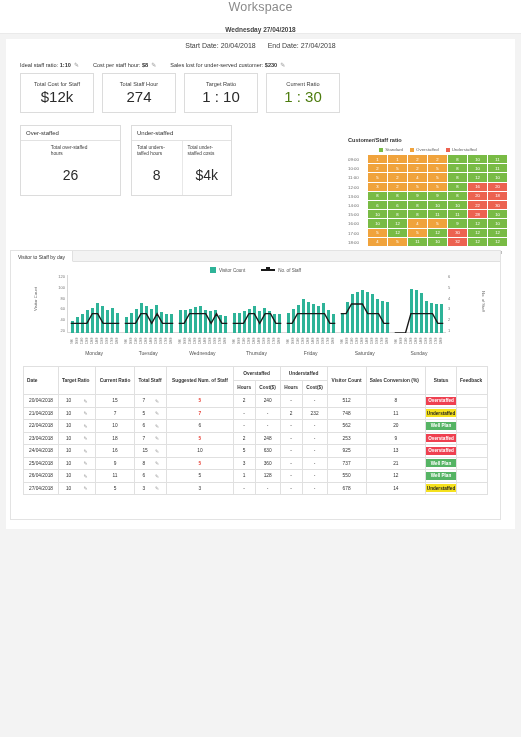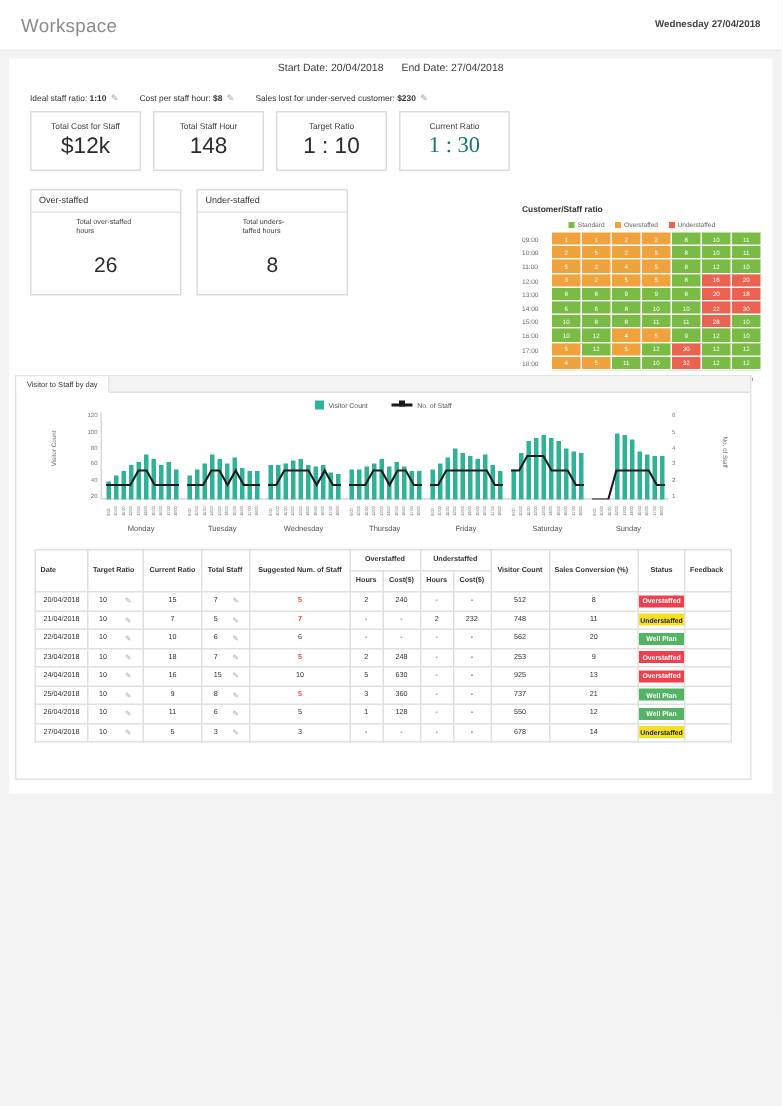--- a/index.html
+++ b/index.html
@@ -9,22 +9,23 @@
     font-family: "Liberation Sans", sans-serif;
     color: #333;
     overflow: hidden;
   }
   .app { width: 521px; height: 737px; position: relative; background: #f3f3f3; }
 
   
   .topbar {
     height: 34px; background: #fff;
     display: flex; align-items: center; justify-content: space-between;
-    padding: 12px 14px;
+    padding: 0 14px;
     border-bottom: 1px solid #eaeaea;
+    flex-direction: column;
   }
   .workspace-title { font-size: 12.5px; color: #8a8a8a; font-weight: 400; letter-spacing: .2px;}
   .topbar-date { font-size: 6.5px; color: #444; font-weight: 700; }
 
   
   .canvas {
     position: absolute; top: 39px; left: 6px;
     width: 509px; height: 490px;
     background: #ffffff;
   }
@@ -50,21 +51,21 @@
   .pencil { display:inline-block; margin-left:3px; color:#9b9b9b; transform: rotate(0deg); font-size:6px;}
 
   
   .kpi-row { display: flex; gap: 8px; margin: 5px 0 0 14px; }
   .kpi {
     width: 74px; height: 40px; border: 1px solid #dcdcdc; background: #fff;
     display: flex; flex-direction: column; align-items: center; justify-content: center;
   }
   .kpi-label { font-size: 5.6px; color: #3d3d3d; }
   .kpi-value { font-size: 15px; font-weight: 400; color: #2b2b2b; margin-top: 1px; }
-  .kpi-value.alert { color: #0f766e; font-family: Liberation Serif, serif; }
+  .kpi-value.alert { color: #4d7c0f; }
 
   
   .group-row { display: flex; gap: 10px; margin: 12px 0 0 14px; }
   .group { border: 1px solid #dcdcdc; background:#fff; width: 101px; }
   .group-head { font-size: 6px; padding: 4px 5px; border-bottom: 1px solid #e2e2e2; color:#333;}
   .group-body { display: flex; justify-content: center; }
   .gcell { width: 50%; padding: 4px 5px 6px 5px; min-height: 54px;}
   .gcell + .gcell { border-left: 1px solid #e8e8e8; }
   .gcell-label { font-size: 4.8px; line-height: 6.3px; color: #3d3d3d; }
   .gcell-value { font-size: 14px; text-align: center; margin-top: 9px; color:#2b2b2b;}
@@ -189,21 +190,21 @@
         <div class="param"><span>Sales lost for under-served customer:</span> <b>$230</b><span class="pencil">✎</span></div>
       </div>
 
     <div class="kpi-row" id="kpi-row">
         <div class="kpi">
           <div class="kpi-label">Total Cost for Staff</div>
           <div class="kpi-value">$12k</div>
         </div>
         <div class="kpi">
           <div class="kpi-label">Total Staff Hour</div>
-          <div class="kpi-value">148</div>
+          <div class="kpi-value">274</div>
         </div>
         <div class="kpi">
           <div class="kpi-label">Target Ratio</div>
           <div class="kpi-value">1 : 10</div>
         </div>
         <div class="kpi">
           <div class="kpi-label">Current Ratio</div>
           <div class="kpi-value alert">1 : 30</div>
         </div>
       </div>
@@ -217,20 +218,24 @@
               <div class="gcell-value">26</div>
             </div>
           </div>
         </div>
         <div class="group">
           <div class="group-head">Under-staffed</div>
           <div class="group-body">
             <div class="gcell">
               <div class="gcell-label">Total unders-taffed hours</div>
               <div class="gcell-value">8</div>
+            </div>
+            <div class="gcell">
+              <div class="gcell-label">Total under-staffed costs</div>
+              <div class="gcell-value">$4k</div>
             </div>
           </div>
         </div>
       </div>
 
     <div class="heat">
       <div class="heat-title">Customer/Staff ratio</div>
       <div class="heat-legend" id="heat-legend">
           <div class="lg">
             <span class="sw" style="background:#79bb45"></span>

